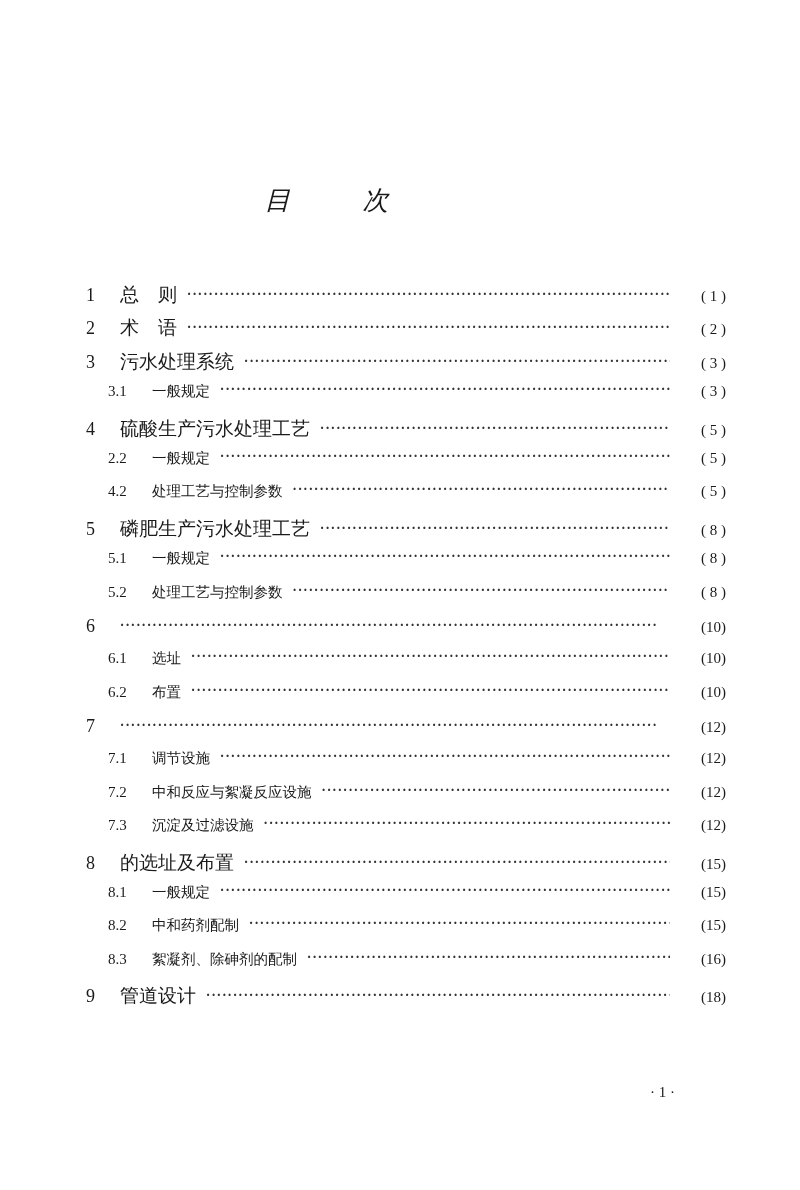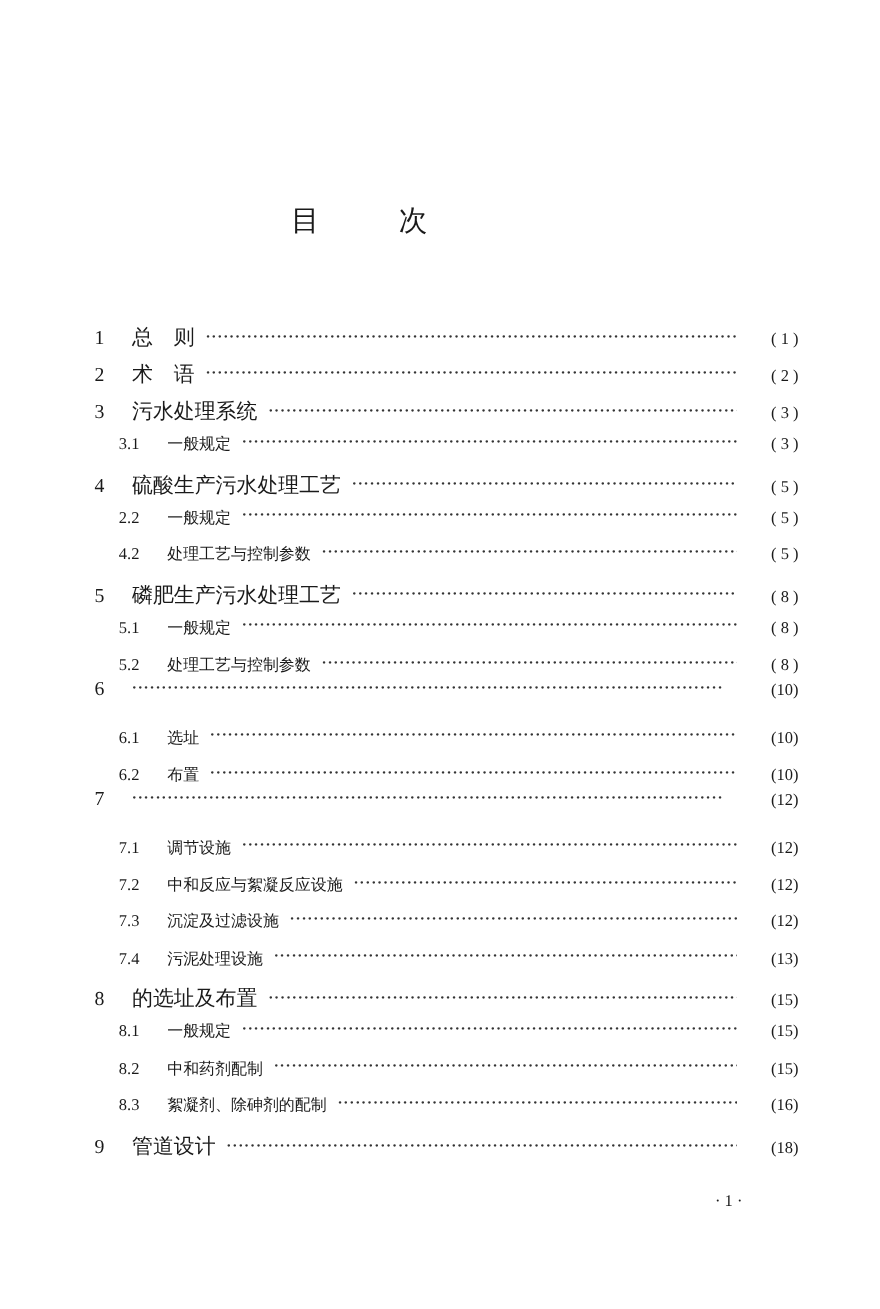--- a/index.html
+++ b/index.html
@@ -3,37 +3,37 @@
   <meta charset="utf-8">
   <style>
     html, body { margin: 0; padding: 0; background: #ffffff; }
     body {
       width: 800px; height: 1190px; position: relative; overflow: hidden;
       font-family: "DejaVu Serif", "Liberation Serif", serif;
       color: #1a1a1a;
     }
     .title {
       position: absolute; top: 183px; left: 0; width: 653px;
-      text-align: center; font-size: 26px; letter-spacing: 0;
+      text-align: center; font-size: 26px; letter-spacing: 0; font-style: italic;
     }
     .title span { display: inline-block; }
     .title .gap { width: 72px; display: inline-block; }
     .toc {
       position: absolute; left: 86px; top: 282px; width: 640px;
     }
     .row {
       display: flex; align-items: baseline; height: 33.4px;
       white-space: nowrap;
     }
     .row.ch { font-size: 19px; }
     .row.sec { font-size: 14.5px; }
     .num { display: inline-block; }
     .row.ch .num { width: 34px; font-family: "Liberation Serif", serif; font-size: 18px; }
     .row.sec .num { width: 44px; margin-left: 22px; font-family: "Liberation Serif", serif; font-size: 15px; }
-    .label { display: inline-block; padding-right: 10px; margin-top: 12px; }
+    .label { display: inline-block; padding-right: 10px; }
     .dots {
       flex: 1; overflow: hidden; color: #333;
       font-size: 12px; letter-spacing: 1.2px;
       border-bottom: 0; position: relative; top: -3px;
     }
     .dots::before {
       content: "····································································································";
       font-weight: bold;
     }
     .page {
@@ -147,26 +147,20 @@
     <span class="label">中和反应与絮凝反应设施</span>
     <span class="dots"></span>
     <span class="page">(12)</span>
   </div>
   <div class="row sec">
     <span class="num">7.3</span>
     <span class="label">沉淀及过滤设施</span>
     <span class="dots"></span>
     <span class="page">(12)</span>
   </div>
-  <div class="row sec">
-    <span class="num">7.4</span>
-    <span class="label">污泥处理设施</span>
-    <span class="dots"></span>
-    <span class="page">(13)</span>
-  </div>
   <div class="row ch">
     <span class="num">8</span>
     <span class="label">的选址及布置</span>
     <span class="dots"></span>
     <span class="page">(15)</span>
   </div>
   <div class="row sec">
     <span class="num">8.1</span>
     <span class="label">一般规定</span>
     <span class="dots"></span>

